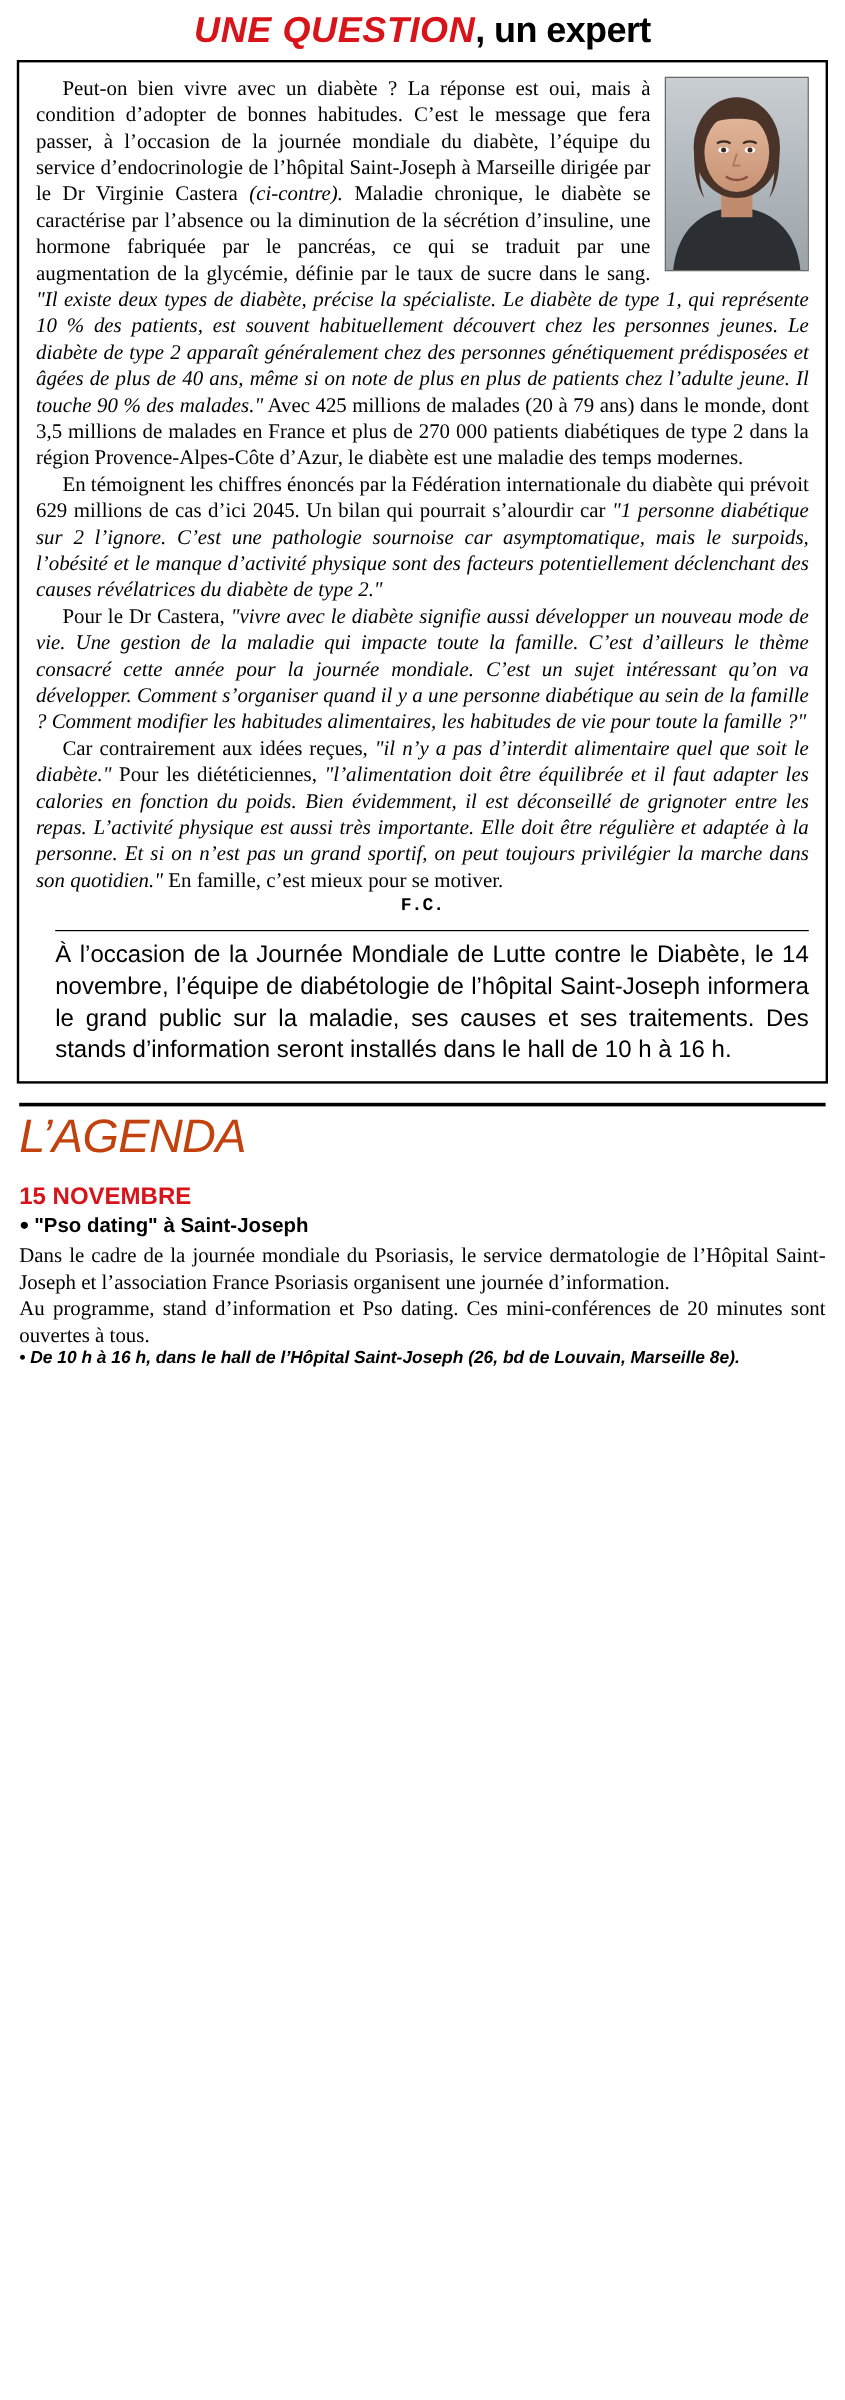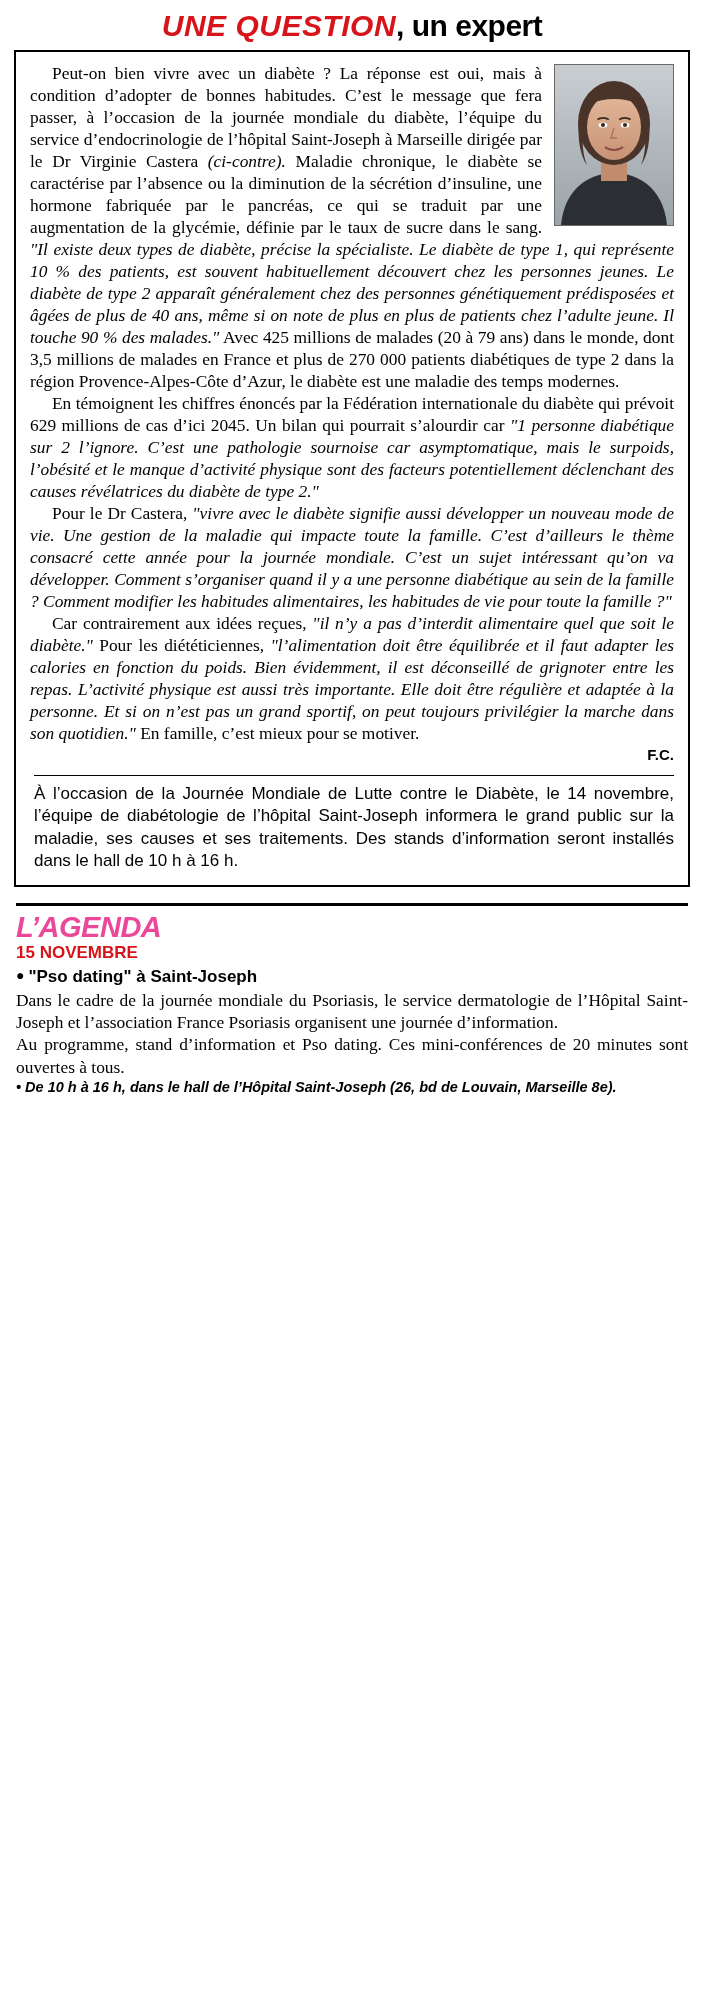--- a/index.html
+++ b/index.html
@@ -82,59 +82,59 @@
   }
   .portrait svg { display: block; }
 
   .body-area p {
     margin: 0;
     text-indent: 22px;
   }
   .body-area p + p { margin-top: 0; }
   em { }
   .sign {
-    text-align: right;
-    font-family: Liberation Sans, sans-serif;
+    text-align: center;
+    font-family: Liberation Mono, monospace;
     font-weight: bold;
     font-size: 15px;
     margin-top: 2px;
   }
 
   
   .info-note {
-    margin: 10px 0 2px 4px;
+    margin: 10px 0 2px 16px;
     border-top: 1.5px solid #000;
     padding-top: 7px;
     font-family: "Liberation Sans", sans-serif;
-    font-size: 17px;
+    font-size: 20px;
     line-height: 1.32;
     text-align: justify;
   }
 
   
   .agenda {
     margin: 16px 16px 0 16px;
     border-top: 3px solid #000;
     padding-top: 6px;
   }
   .agenda-title {
     font-family: "Liberation Sans", sans-serif;
-    font-weight: bold;
+    font-weight: normal;
     font-style: italic;
-    font-size: 29px;
-    color: #ec4899;
+    font-size: 39px;
+    color: #c2410c;
     letter-spacing: -0.5px;
     line-height: 1.05;
   }
   .agenda-date {
     font-family: "Liberation Sans", sans-serif;
     font-weight: bold;
-    font-size: 17px;
+    font-size: 20px;
     color: #d7141a;
-    margin-top: 2px;
+    margin-top: 18px;
     line-height: 1.1;
   }
   .agenda-item-title {
     font-family: "Liberation Sans", sans-serif;
     font-weight: bold;
     font-size: 17px;
     margin-top: 4px;
     line-height: 1.2;
   }
   .bullet {

